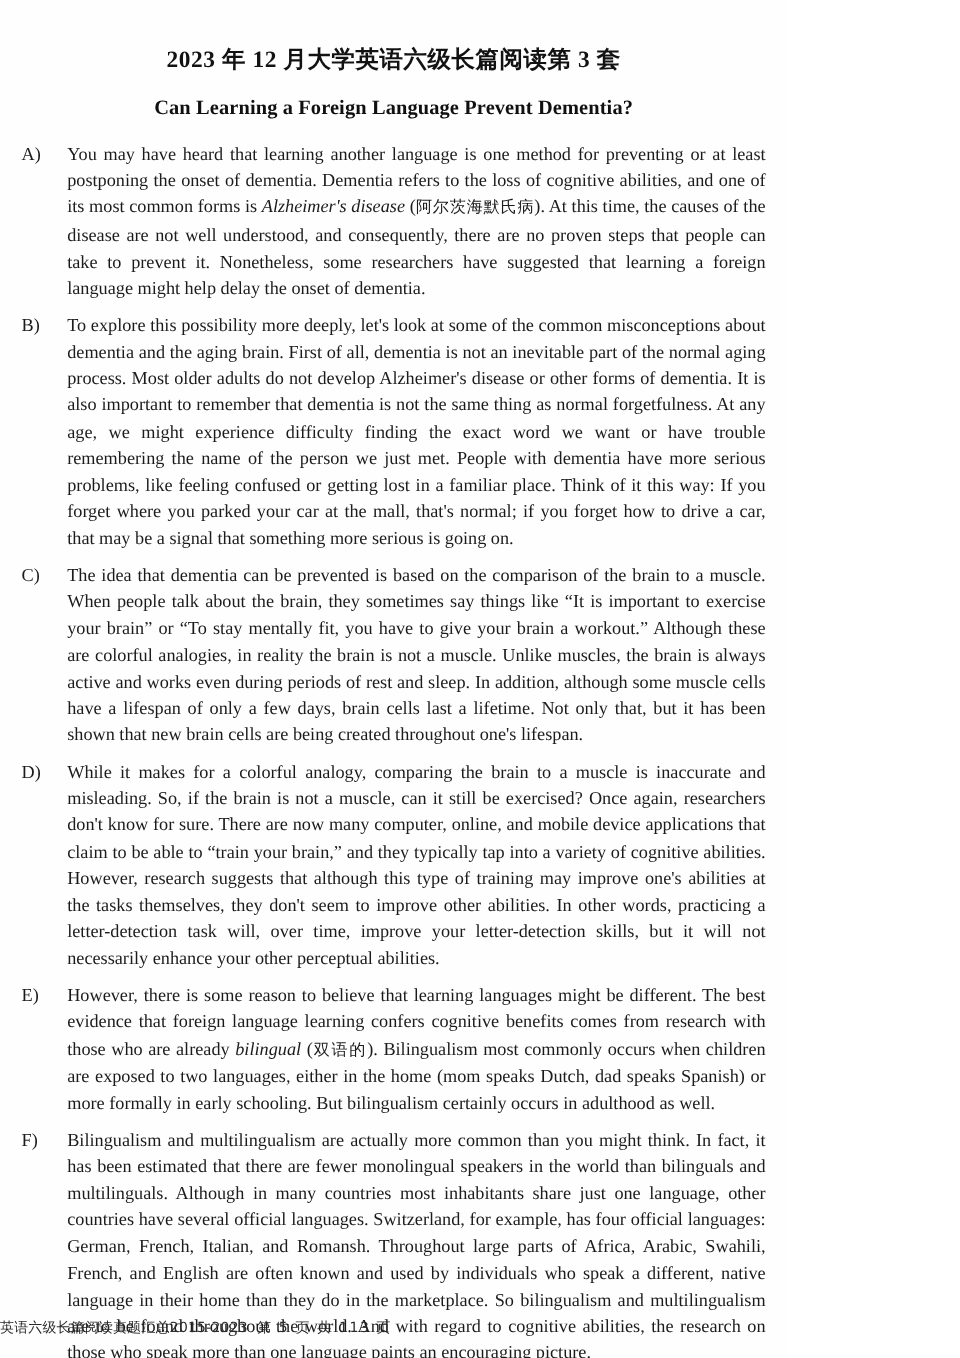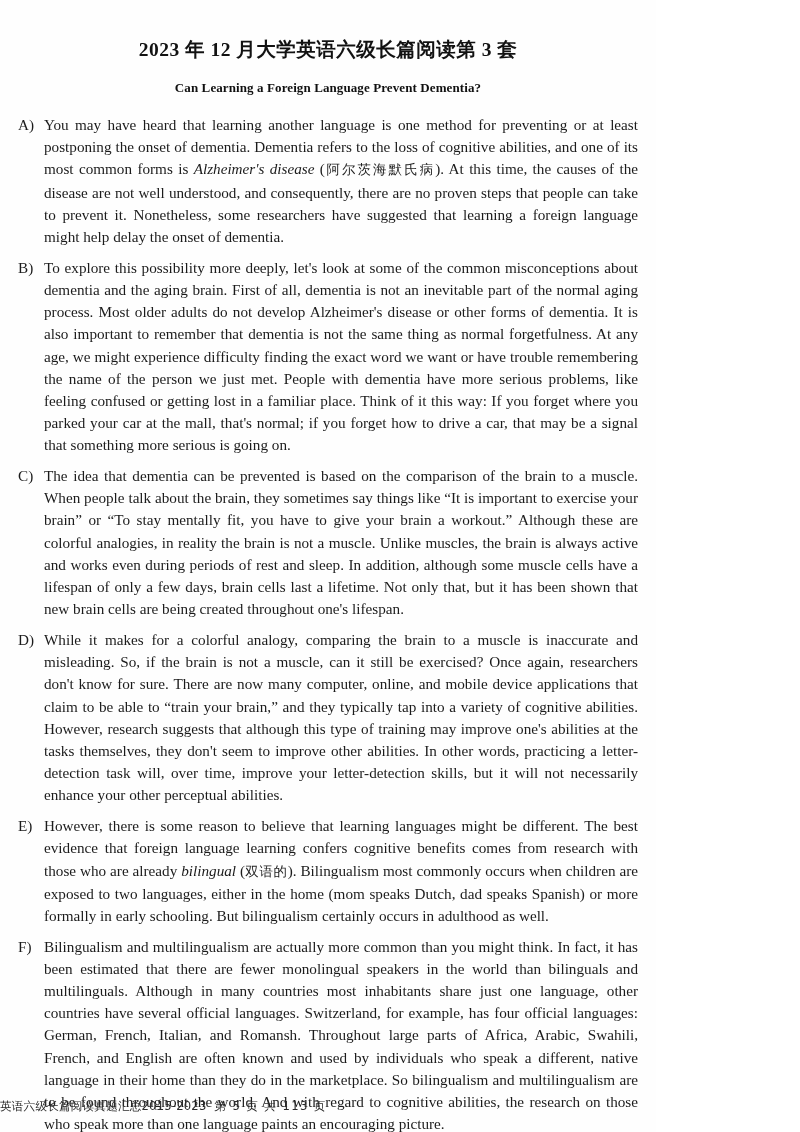--- a/index.html
+++ b/index.html
@@ -28,21 +28,21 @@
     font-size: 19.5px;
     font-weight: 700;
     letter-spacing: 0.5px;
     margin: 0;
     padding-top: 36px;
     font-family: "Liberation Serif", "DejaVu Serif", serif;
     color: #121212;
   }
   .article-title {
     text-align: center;
-    font-size: 13px;
+    font-size: 17px;
     font-weight: 700;
     margin: 0;
     padding-top: 17px;
     color: #101010;
     letter-spacing: 0.1px;
   }
   .body-area {
     margin: 0 auto;
     width: 620px;
     padding-top: 18px;
@@ -61,20 +61,21 @@
     font-family: "Liberation Serif", "DejaVu Serif", serif;
   }
   .para-text {
     flex: 1 1 auto;
     font-size: 15.2px;
     line-height: 22.2px;
     text-align: justify;
     text-justify: inter-word;
     color: #1b1b1b;
     hyphens: none;
+    margin-left: 12px;
   }
   .para-text i {
     font-style: italic;
   }
   .cn {
     font-family: "DejaVu Sans", "Liberation Sans", sans-serif;
     font-size: 13.4px;
     letter-spacing: 0.6px;
   }
   .footer {

